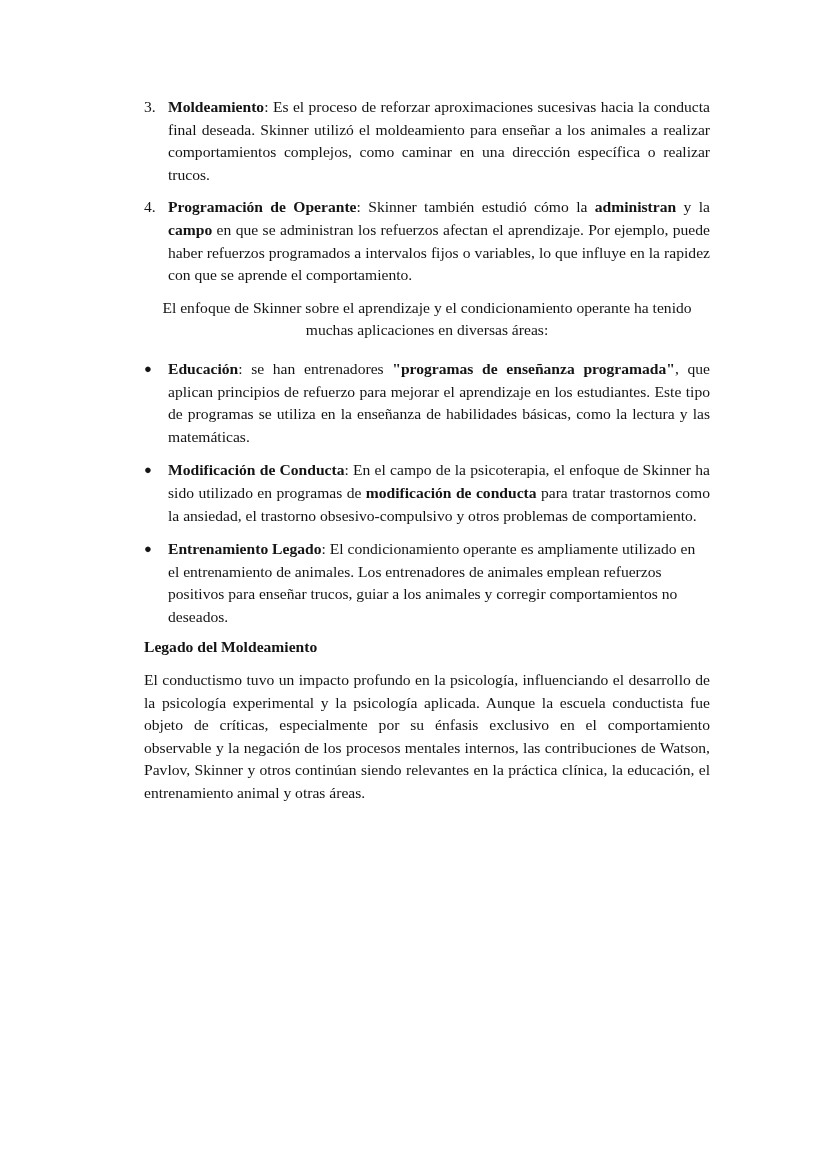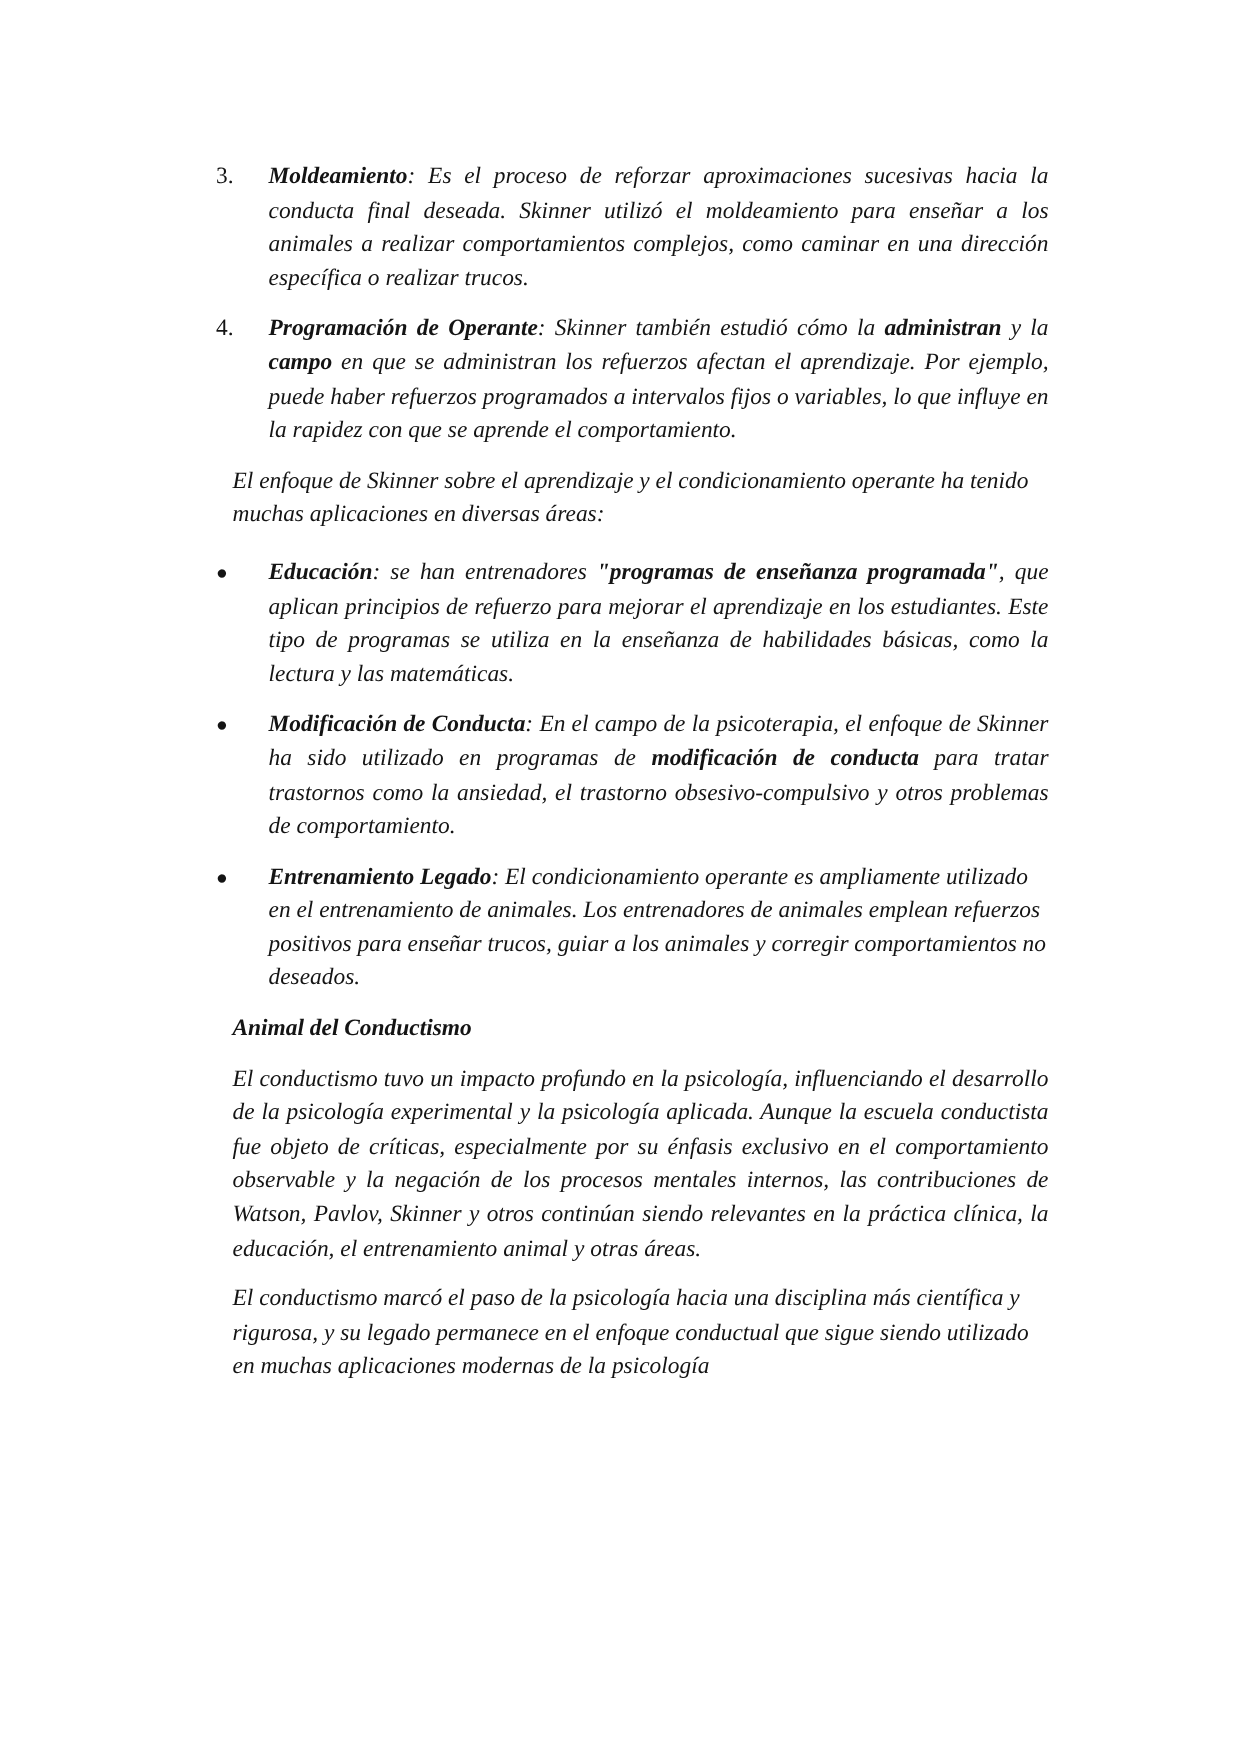--- a/index.html
+++ b/index.html
@@ -2,30 +2,30 @@
 <html><head>
   <meta charset="utf-8">
   <style>
     html, body { margin: 0; padding: 0; background: #ffffff; }
     body { width: 828px; height: 1171px; position: relative; overflow: hidden; }
     .page {
       position: absolute; left: 144px; top: 96px; width: 566px;
       font-family: "Liberation Serif", serif; font-size: 15.6px; line-height: 22.6px;
       color: #141414;
     }
-    p { margin: 11px; font-style: italic; }
+    p { margin: 0; }
     .just { text-align: justify; }
     b { font-weight: bold; }
     .ol-item { position: relative; padding-left: 24px; margin-bottom: 10px; }
     .ol-item .num { position: absolute; left: 0; top: 0; }
     .heading { font-weight: bold; margin-bottom: 10px; }
     .para { margin-bottom: 10px; }
     .ul-item { position: relative; padding-left: 24px; margin-bottom: 11px; }
     .ul-item .bullet { position: absolute; left: 0; top: 0; font-size: 13px; }
-    .tight { margin-bottom: 16px; }
+    .tight { margin-bottom: 16px; text-align: center; }
   </style>
 </head>
 <body>
 
 <div class="page">
 
   <div class="ol-item just">
     <span class="num">3.</span>
     <p><b>Moldeamiento</b><span>: Es el proceso de reforzar aproximaciones sucesivas hacia la conducta final deseada. Skinner utilizó el moldeamiento para enseñar a los animales a realizar comportamientos complejos, como caminar en una dirección específica o realizar trucos.</span></p>
   </div>
@@ -46,19 +46,18 @@
   <div class="ul-item just">
     <span class="bullet">●</span>
     <p><b>Modificación de Conducta</b><span>: En el campo de la psicoterapia, el enfoque de Skinner ha sido utilizado en programas de </span><b>modificación de conducta</b><span> para tratar trastornos como la ansiedad, el trastorno obsesivo-compulsivo y otros problemas de comportamiento.</span></p>
   </div>
 
   <div class="ul-item" style="margin-bottom:8px;">
     <span class="bullet">●</span>
     <p><b>Entrenamiento Legado</b><span>: El condicionamiento operante es ampliamente utilizado en el entrenamiento de animales. Los entrenadores de animales emplean refuerzos positivos para enseñar trucos, guiar a los animales y corregir comportamientos no deseados.</span></p>
   </div>
 
-  <p class="heading">Animal del Conductismo</p>
+  <p class="heading">Legado del Moldeamiento</p>
 
   <p class="para just">El conductismo tuvo un impacto profundo en la psicología, influenciando el desarrollo de la psicología experimental y la psicología aplicada. Aunque la escuela conductista fue objeto de críticas, especialmente por su énfasis exclusivo en el comportamiento observable y la negación de los procesos mentales internos, las contribuciones de Watson, Pavlov, Skinner y otros continúan siendo relevantes en la práctica clínica, la educación, el entrenamiento animal y otras áreas.</p>
 
-  <p class="para">El conductismo marcó el paso de la psicología hacia una disciplina más científica y rigurosa, y su legado permanece en el enfoque conductual que sigue siendo utilizado en muchas aplicaciones modernas de la psicología</p>
 
 </div>
 
 </body></html>

